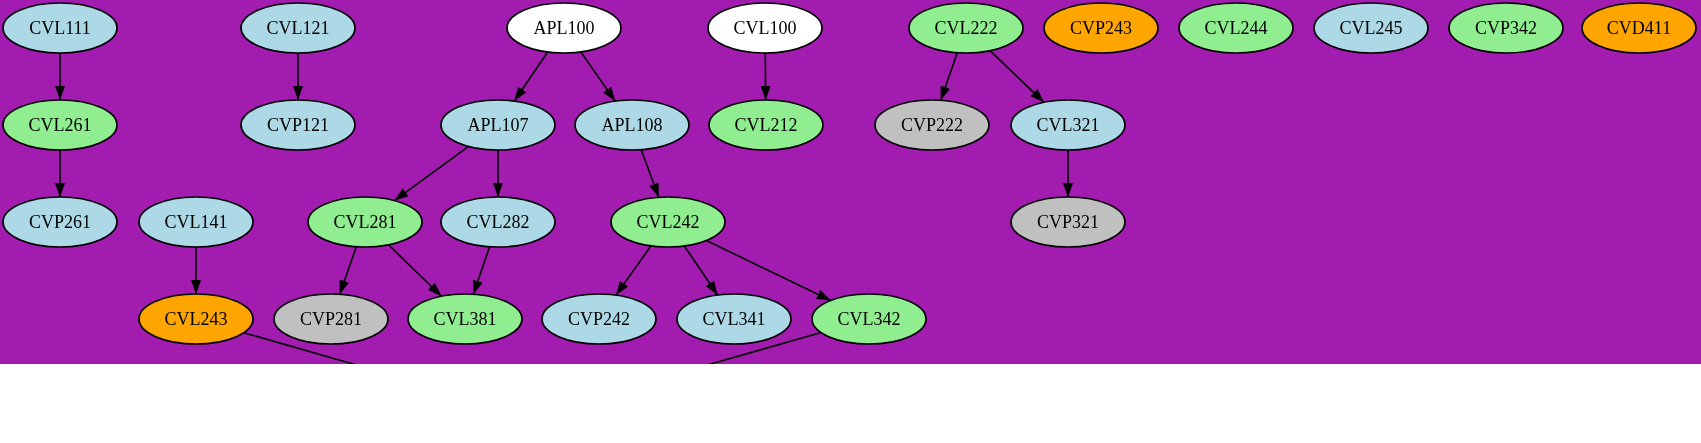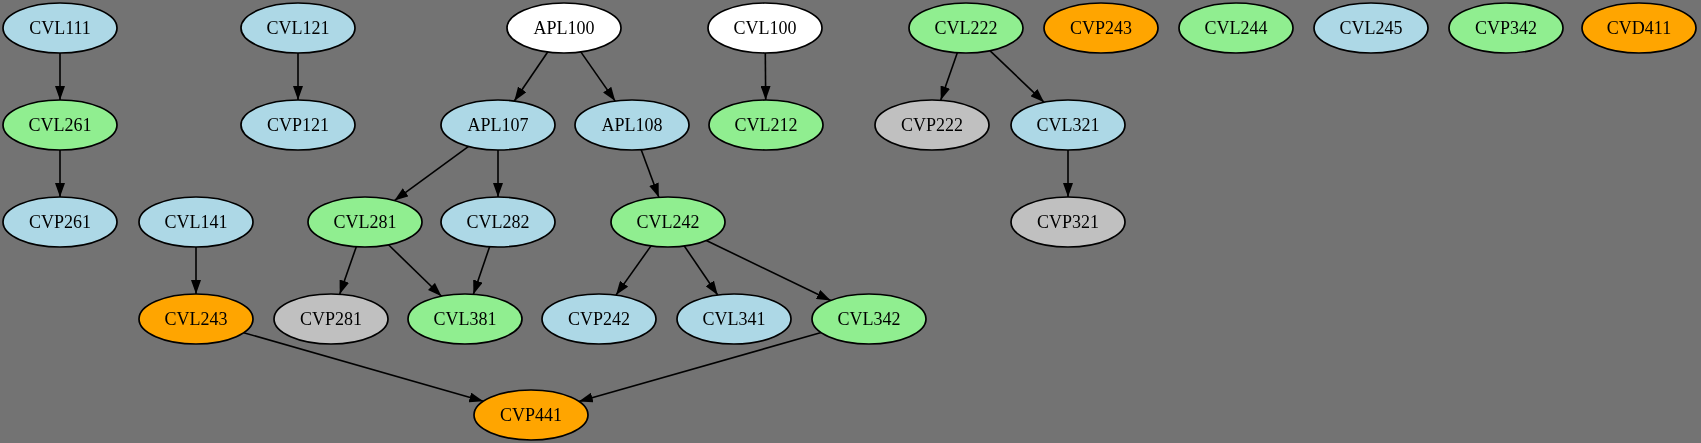--- a/index.html
+++ b/index.html
@@ -3,23 +3,23 @@
 <meta charset="utf-8">
 <style>
   html, body {
     margin: 0;
     padding: 0;
     background: #ffffff;
     font-family: "Liberation Serif", "DejaVu Serif", serif;
   }
   .graph-wrap {
     width: 1701px;
-    height: 443px;
+    height: 364px;
     position: relative;
-    background: #737373;
+    background: #a21caf;
   }
   svg { display: block; }
   .node-ellipse {
     stroke: #000000;
     stroke-width: 1.7;
   }
   .node-label {
     font-family: "Liberation Serif", "DejaVu Serif", serif;
     font-size: 18px;
     fill: #000000;

